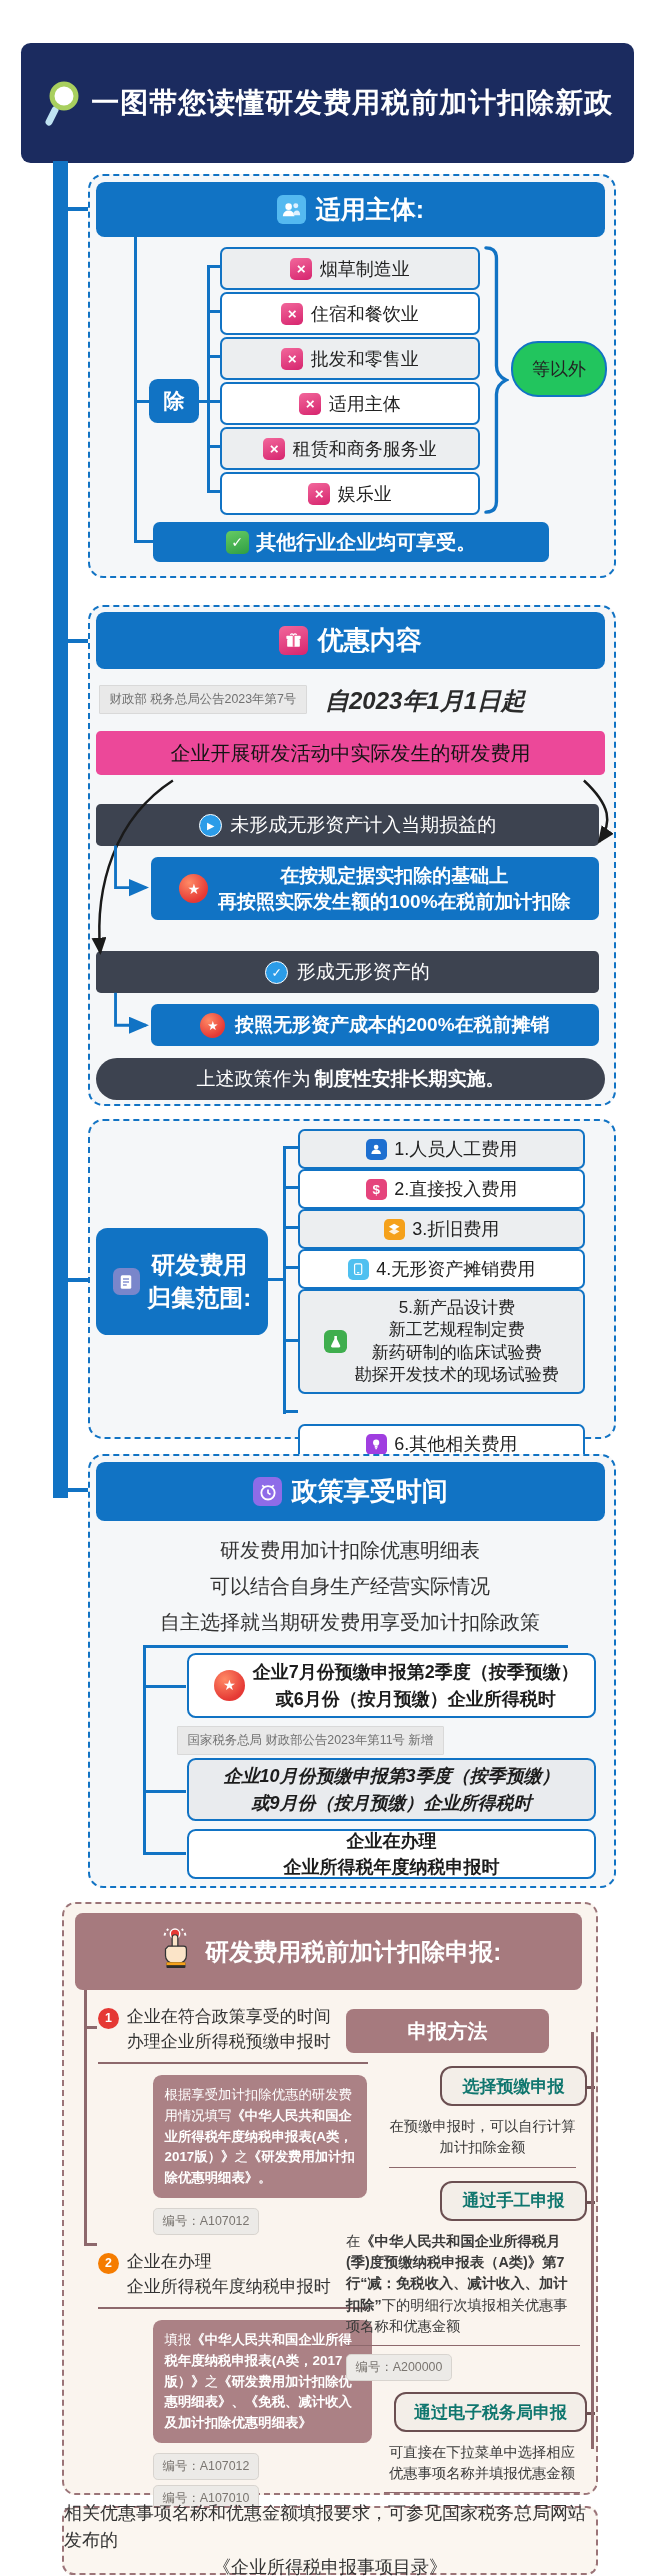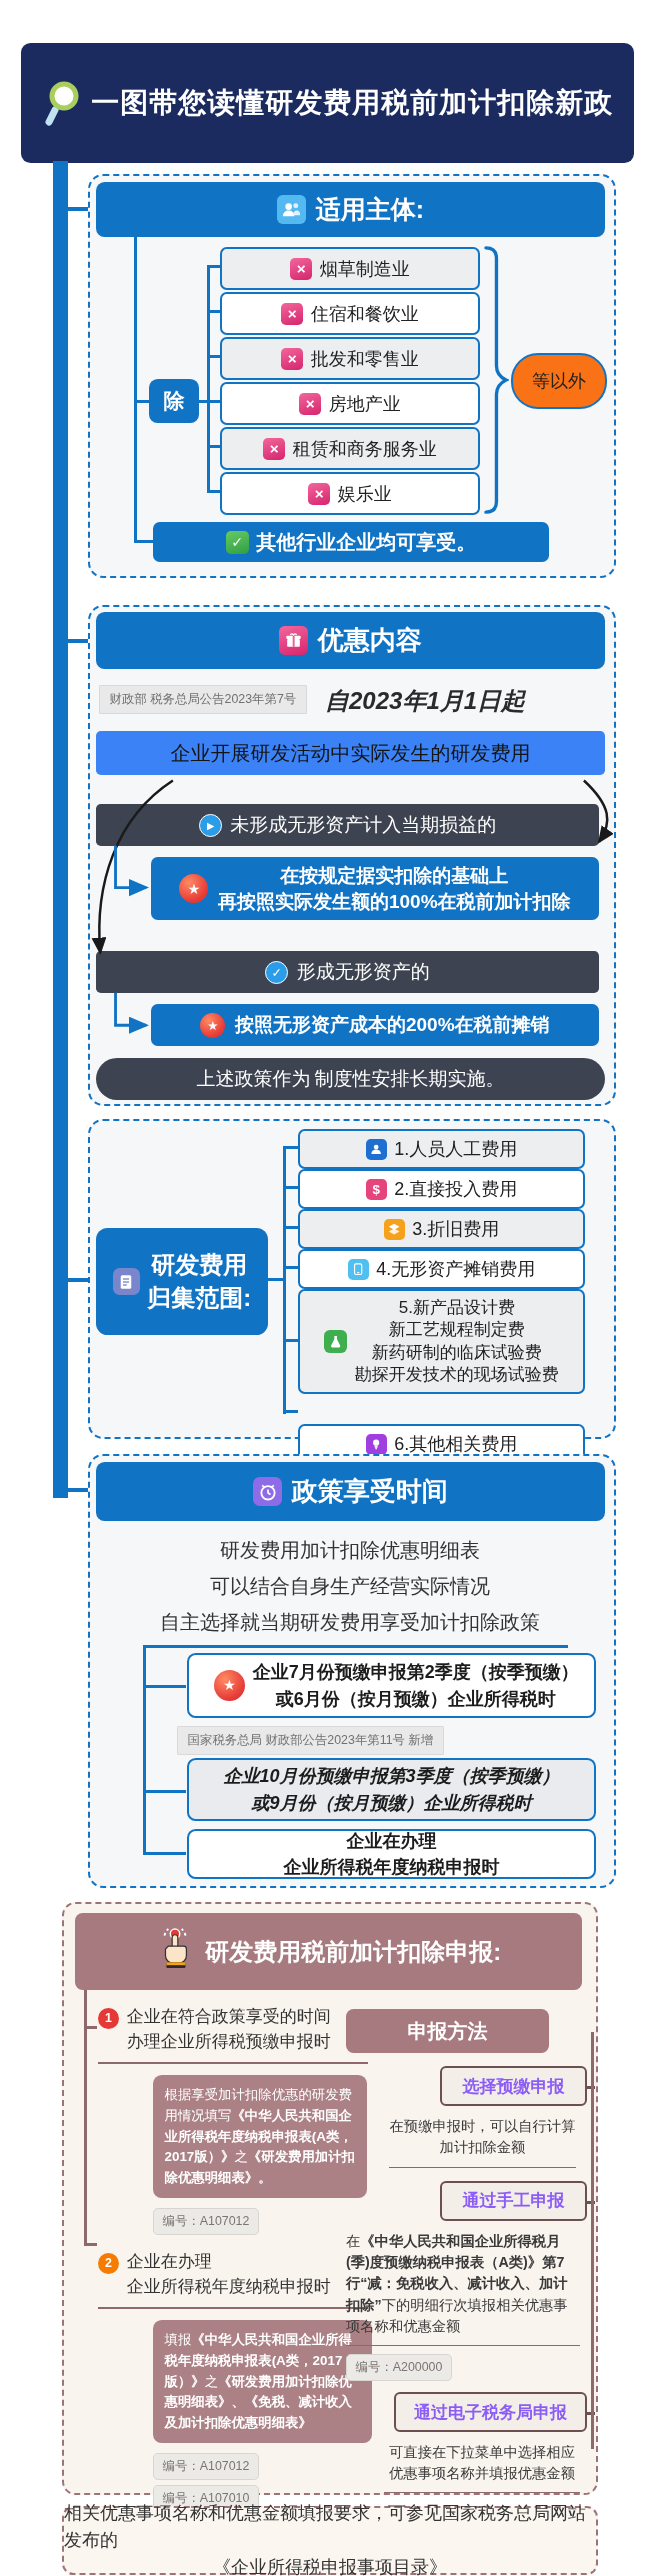--- a/index.html
+++ b/index.html
@@ -26,30 +26,30 @@
   
   .row{position:absolute;border:2.4px solid #1173c4;border-radius:6.7px;display:flex;align-items:center;
        justify-content:center;gap:7.7px;font-size:18px;color:#222;background:#fff;}
   .row.alt{background:#eceef0;}
   .xicon{width:22px;height:22px;border-radius:4.8px;background:linear-gradient(160deg,#f2679b,#d6246e);
          color:#fff;font-weight:900;font-size:15.3px;display:flex;align-items:center;justify-content:center;}
   .chk{width:23px;height:23px;border-radius:4.8px;background:linear-gradient(160deg,#66cb63,#2f9e44);
        color:#fff;font-weight:900;font-size:14.3px;display:flex;align-items:center;justify-content:center;}
   .except{left:149px;top:379px;width:50px;height:44px;background:#1173c4;border-radius:8.6px;color:#fff;
           font-size:21px;font-weight:700;display:flex;align-items:center;justify-content:center;}
-  .bubble{left:511px;top:353px;width:92px;height:52px;border:2.9px solid #1173c4;border-radius:27px;
-          background:#f97316;display:flex;align-items:center;justify-content:center;font-size:18px;color:#222;}
+  .bubble{left:511px;top:341px;width:92px;height:52px;border:2.9px solid #1173c4;border-radius:27px;
+          background:#22c55e;display:flex;align-items:center;justify-content:center;font-size:18px;color:#222;}
   .s1bar{left:153px;top:522px;width:396px;height:40px;background:#1173c4;border-radius:6.7px;color:#fff;
          font-weight:700;font-size:20px;display:flex;align-items:center;justify-content:center;gap:7.7px;}
 
   
   .badge{background:#e9e9e9;border:1px solid #d9d9d9;color:#707070;border-radius:1px;font-size:12.4px;
          padding:4.8px 9.6px;display:inline-block;}
   .date-note{font-size:24px;font-style:italic;font-weight:700;color:#2b2b2b;}
-  .graybar{background:#3b82f6;border-radius:4.8px;color:#141414;font-size:20px;display:flex;
+  .graybar{background:#ec4899;border-radius:4.8px;color:#141414;font-size:20px;display:flex;
            align-items:center;justify-content:center;}
   .darkbar{background:#3d4350;border-radius:4.8px;color:#fff;font-size:19px;display:flex;
            align-items:center;justify-content:center;gap:8.6px;}
   .bluebox{background:#1173c4;border-radius:6.7px;color:#fff;font-weight:700;font-size:19px;display:flex;
            align-items:center;justify-content:center;gap:9.6px;text-align:center;}
   .starcir{width:29px;height:29px;border-radius:50%;background:radial-gradient(circle at 35% 30%,#ff8a65,#e53935 70%);
            color:#fff;font-size:14.3px;display:flex;align-items:center;justify-content:center;flex:0 0 auto;}
   .playcir{width:23px;height:23px;border-radius:50%;background:#2b9ce8;border:1.9px solid #fff;color:#fff;
            font-size:9.6px;display:flex;align-items:center;justify-content:center;padding-left:1px;box-sizing:border-box;}
   .roundbar{background:#3d4350;border-radius:21px;color:#fff;font-size:19px;display:flex;
@@ -79,21 +79,21 @@
   .numcir{width:21px;height:21px;border-radius:50%;color:#fff;font-size:12.4px;font-weight:700;display:flex;
           align-items:center;justify-content:center;flex:0 0 auto;margin-top:2.9px;}
   .steprow{display:flex;gap:7.7px;border-bottom:2.9px solid #8d686c;padding-bottom:7.7px;}
   .steptext{font-size:17px;color:#333;line-height:1.45;}
   .mauvebox{background:#ab8185;border-radius:8.6px;color:#fff;font-size:13.4px;line-height:1.55;padding:9.6px 11.5px;}
   .mauvebox b{font-weight:700;}
   .mbadge{background:#eceae7;border:1px solid #d8d4cf;color:#7a7570;border-radius:4.8px;font-size:12.4px;
           padding:3.8px 8.6px;display:inline-block;}
   .methhead{background:#a67a7e;border-radius:7.7px;color:#fff;font-weight:700;font-size:20px;width:203px;height:44px;
             display:flex;align-items:center;justify-content:center;}
-  .methbox{position:relative;border:2.9px solid #6b4f51;border-radius:6px;background:#f3eee8;color:#8b5cf6;
+  .methbox{position:relative;border:2.9px solid #6b4f51;border-radius:12px;background:#f3eee8;color:#0f766e;
            font-weight:700;font-size:17px;display:flex;align-items:center;justify-content:center;height:36px;}
   .methbox::after{content:"";position:absolute;right:-9.6px;top:50%;width:9.6px;height:2.9px;background:#6b4f51;}
   .methtext{font-size:14.3px;color:#3a3a3a;line-height:1.5;border-bottom:1.9px solid #8d686c;padding-bottom:7.7px;
             text-align:center;}
   .notebox{left:62px;top:2506px;width:532px;height:65px;border:2.9px dashed #9b7478;border-radius:11.5px;
            background:#fbf6f0;display:flex;flex-direction:column;align-items:center;justify-content:center;
            font-size:18px;color:#333;line-height:1.5;}
 </style>
 </head>
 <body>
@@ -149,21 +149,21 @@
   <div class="abs row" style="left:220px;top:292px;width:256px;height:39px;">
     <span class="xicon">×</span>
     <span>住宿和餐饮业</span>
   </div>
   <div class="abs row alt" style="left:220px;top:337px;width:256px;height:39px;">
     <span class="xicon">×</span>
     <span>批发和零售业</span>
   </div>
   <div class="abs row" style="left:220px;top:382px;width:256px;height:39px;">
     <span class="xicon">×</span>
-    <span>房地产业</span>
+    <span>适用主体</span>
   </div>
   <div class="abs row alt" style="left:220px;top:427px;width:256px;height:39px;">
     <span class="xicon">×</span>
     <span>租赁和商务服务业</span>
   </div>
   <div class="abs row" style="left:220px;top:472px;width:256px;height:39px;">
     <span class="xicon">×</span>
     <span>娱乐业</span>
   </div>
 
@@ -211,21 +211,21 @@
     <span class="checkcir">✓</span>
     <span>形成无形资产的</span>
   </div>
   <div class="abs bluebox" style="left:151px;top:1004px;width:448px;height:42px;">
     <span class="starcir" style="width:25px;height:25px;font-size:12.4px;">★</span>
     <span>按照无形资产成本的200%在税前摊销</span>
   </div>
 
   <div class="abs roundbar" style="left:96px;top:1058px;width:509px;height:42px;">
     <span>上述政策作为</span>
-    <span style="font-weight:400">制度性安排长期实施。</span>
+    <span style="font-weight:700">制度性安排长期实施。</span>
   </div>
 
   <svg class="abs" style="left:77px;top:727px;" width="555" height="325" viewBox="0 0 580 340">
     <defs>
       <marker id="ab" markerWidth="8" markerHeight="8" refX="6" refY="3" orient="auto">
           <path d="M0,0 L7,3 L0,6 z" fill="#1a1a1a"></path>
         </marker>
       <marker id="bb" markerWidth="8" markerHeight="8" refX="6" refY="3" orient="auto">
           <path d="M0,0 L7,3 L0,6 z" fill="#1173c4"></path>
         </marker>

